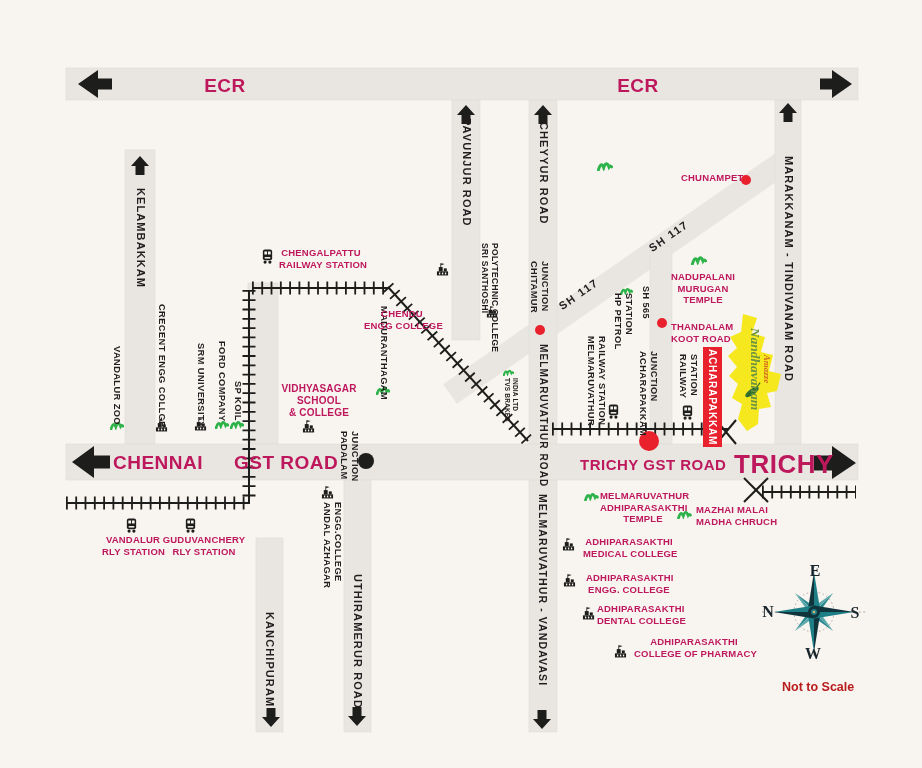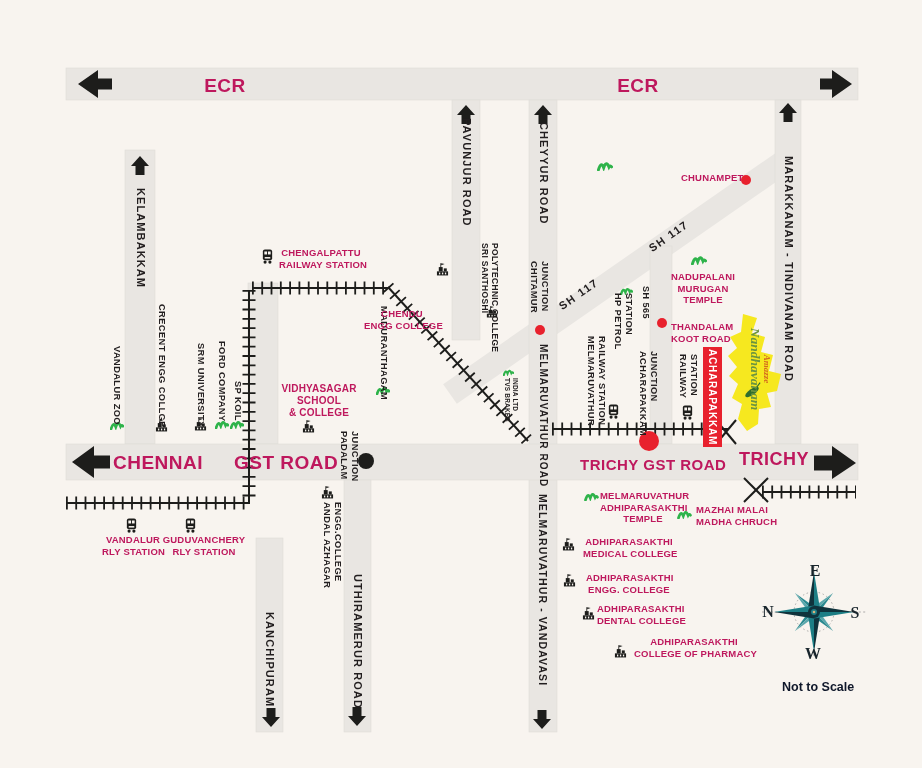--- a/index.html
+++ b/index.html
@@ -6,21 +6,21 @@
   #map{position:relative;width:922px;height:768px;background:#f8f4ef;
        font-family:"Liberation Sans",sans-serif;overflow:hidden;}
   #base{position:absolute;left:0;top:0;}
   .title{position:absolute;top:24px;right:64px;font-size:27px;color:#c8c5c1;
          letter-spacing:1.5px;font-weight:400;}
   .lbl{position:absolute;font-weight:bold;font-size:9.5px;line-height:1.22;
        color:#be185d;white-space:pre;text-align:center;letter-spacing:.2px;}
   .la{text-align:left;}
   .big{font-size:19px;letter-spacing:.5px;}
   .mid{font-size:15px;letter-spacing:.5px;}
-  .xl{font-size:18px;letter-spacing:.5px;}
+  .xl{font-size:26px;letter-spacing:.5px;}
   .t10{font-size:10px;}
   .vlbl{position:absolute;font-weight:bold;color:#221e1f;white-space:pre;
         writing-mode:vertical-lr;text-orientation:mixed;line-height:1.25;}
   .road-name{font-size:11px;letter-spacing:1.1px;}
   .vsm{font-size:9.3px;letter-spacing:.4px;}
   .v85{font-size:8.5px;letter-spacing:.3px;}
   .tiny{font-size:6.5px;letter-spacing:.2px;}
   .diag{position:absolute;font-weight:bold;font-size:11px;color:#221e1f;
         transform:rotate(-35deg);letter-spacing:1.5px;}
   .banner{position:absolute;left:703px;top:347px;width:19px;height:100px;
@@ -28,21 +28,21 @@
           writing-mode:vertical-lr;text-align:center;line-height:19px;
           letter-spacing:.8px;white-space:pre;}
   .amz{position:absolute;left:771px;top:323px;width:92px;
        transform:rotate(90deg);transform-origin:0 0;text-align:center;
        font-family:"Liberation Serif",serif;line-height:1.05;}
   .amz .a1{font-size:9px;color:#d4691e;font-style:italic;font-weight:bold;}
   .amz .a2{font-size:13.5px;color:#6b9440;font-style:italic;font-weight:bold;}
   .cpt{position:absolute;font-family:"Liberation Serif",serif;font-weight:bold;
        font-size:16px;color:#18242b;width:20px;text-align:center;}
   .scale{position:absolute;left:782px;top:680px;font-weight:bold;font-size:12.5px;
-         color:#0f172a;}
+         color:#b91c1c;}
 </style>
 </head>
 <body>
 
 <div id="map">
 
 <svg id="base" width="922" height="768" viewBox="0 0 922 768">
   <defs>
     <symbol id="sym-train" viewBox="0 0 14 16">
       <rect x="2" y="0.5" width="10" height="11.5" rx="2.2" fill="#1d1d1b"></rect>

